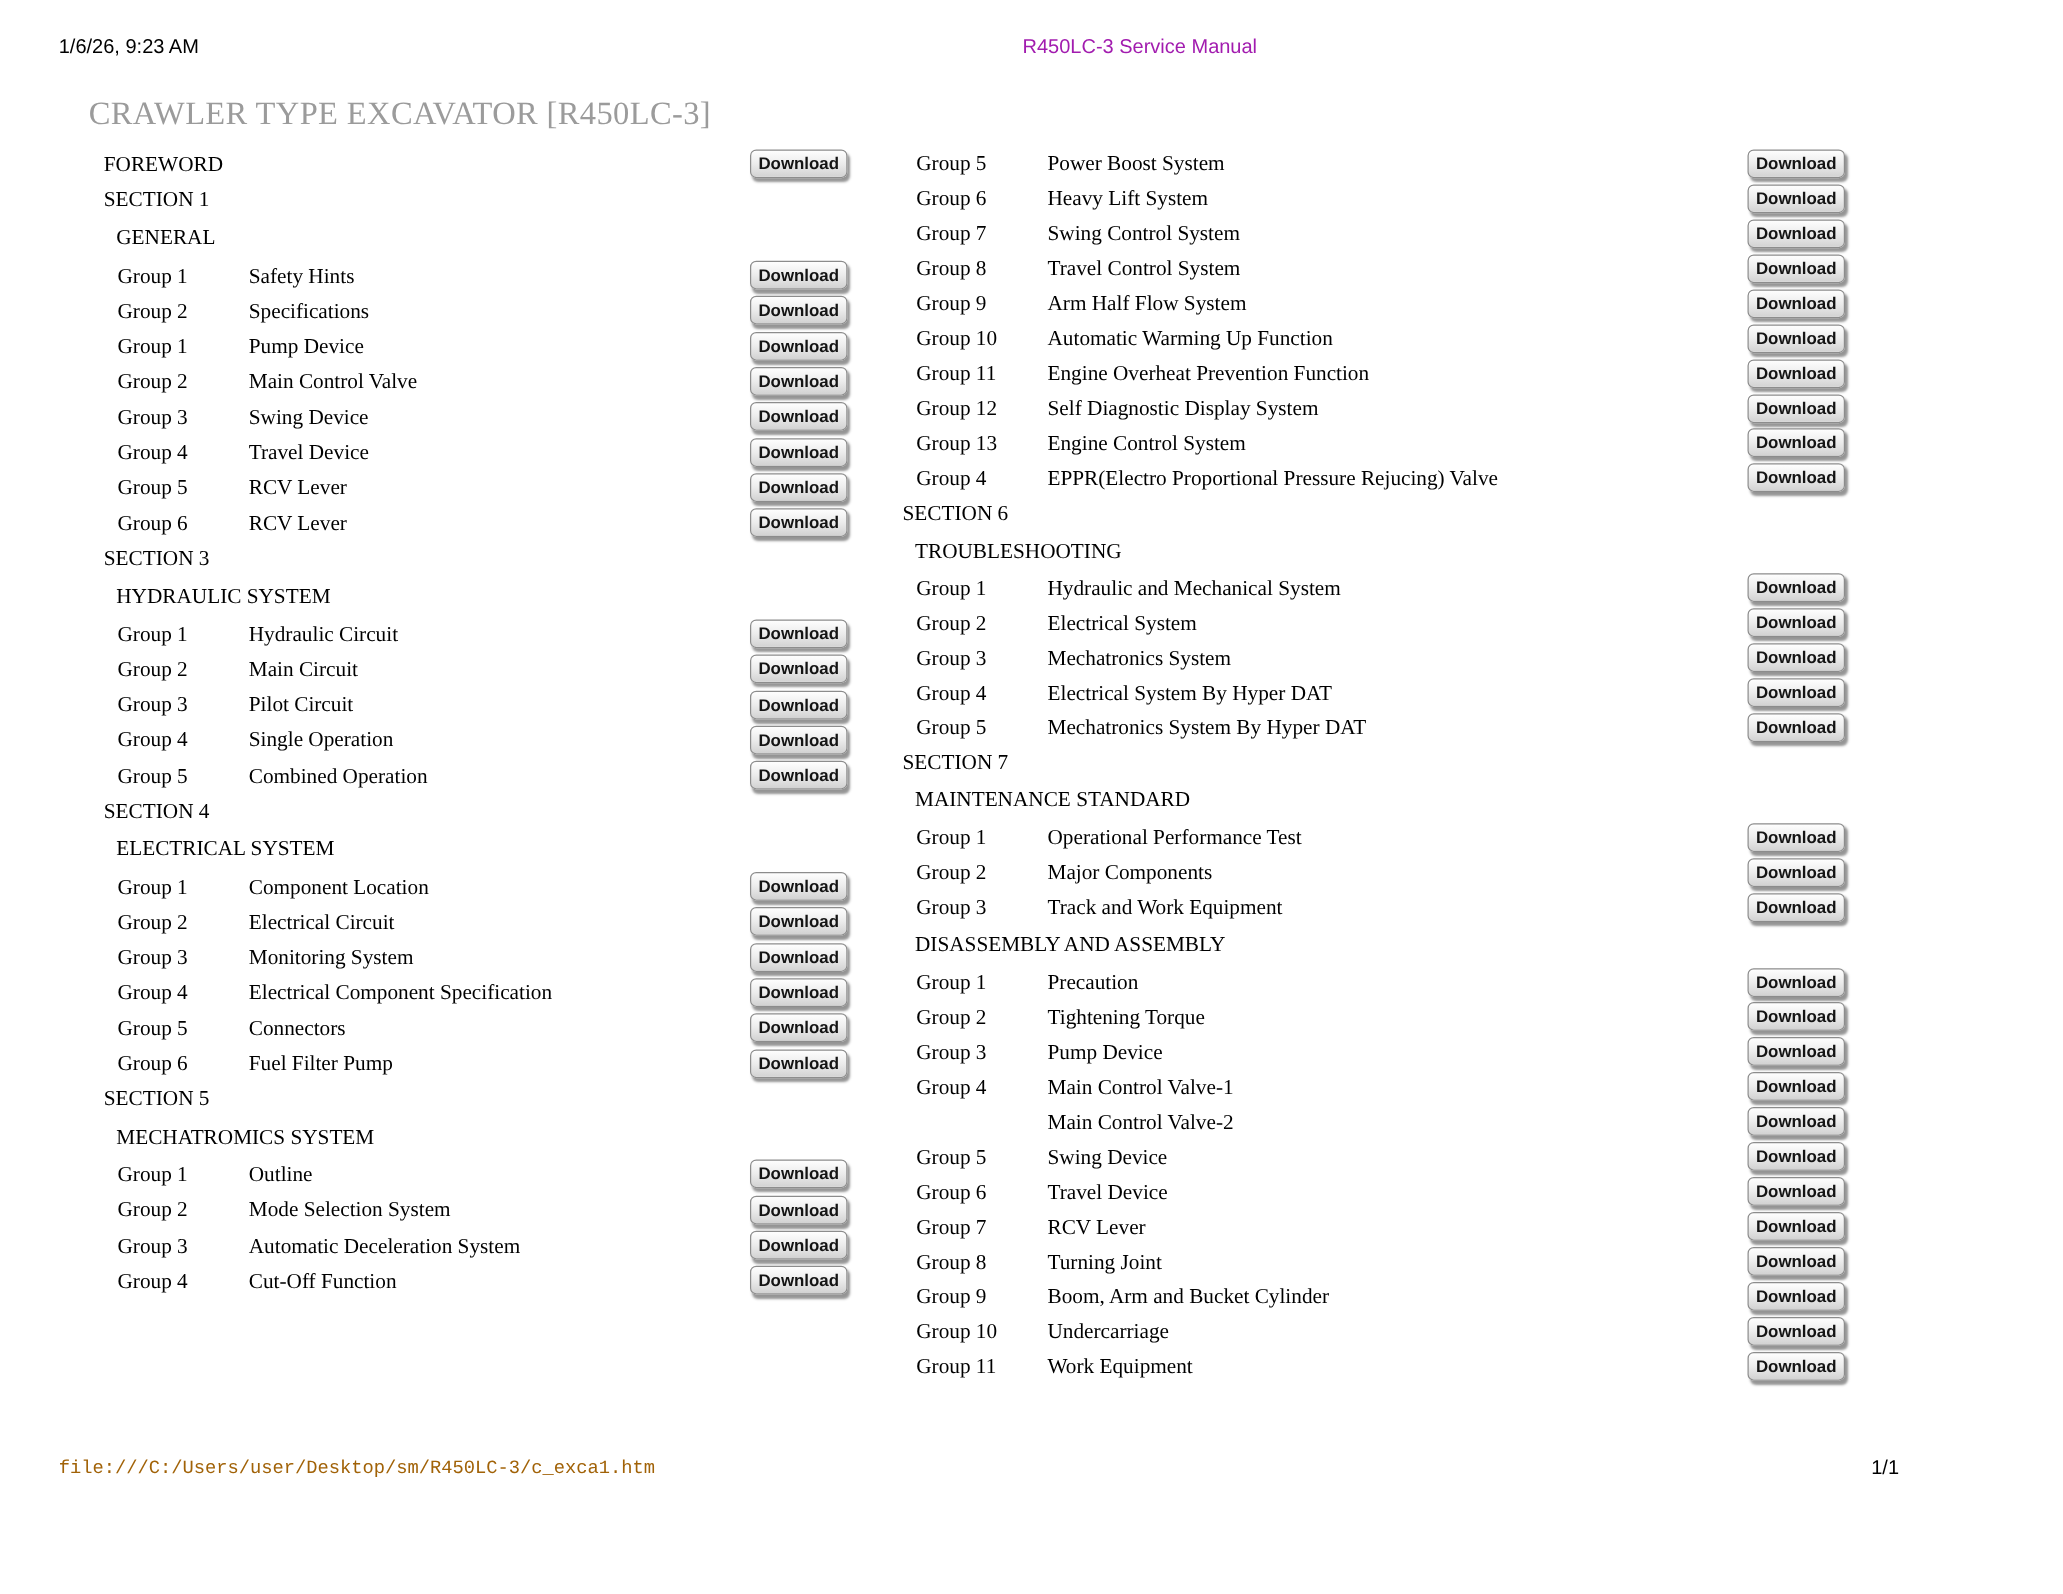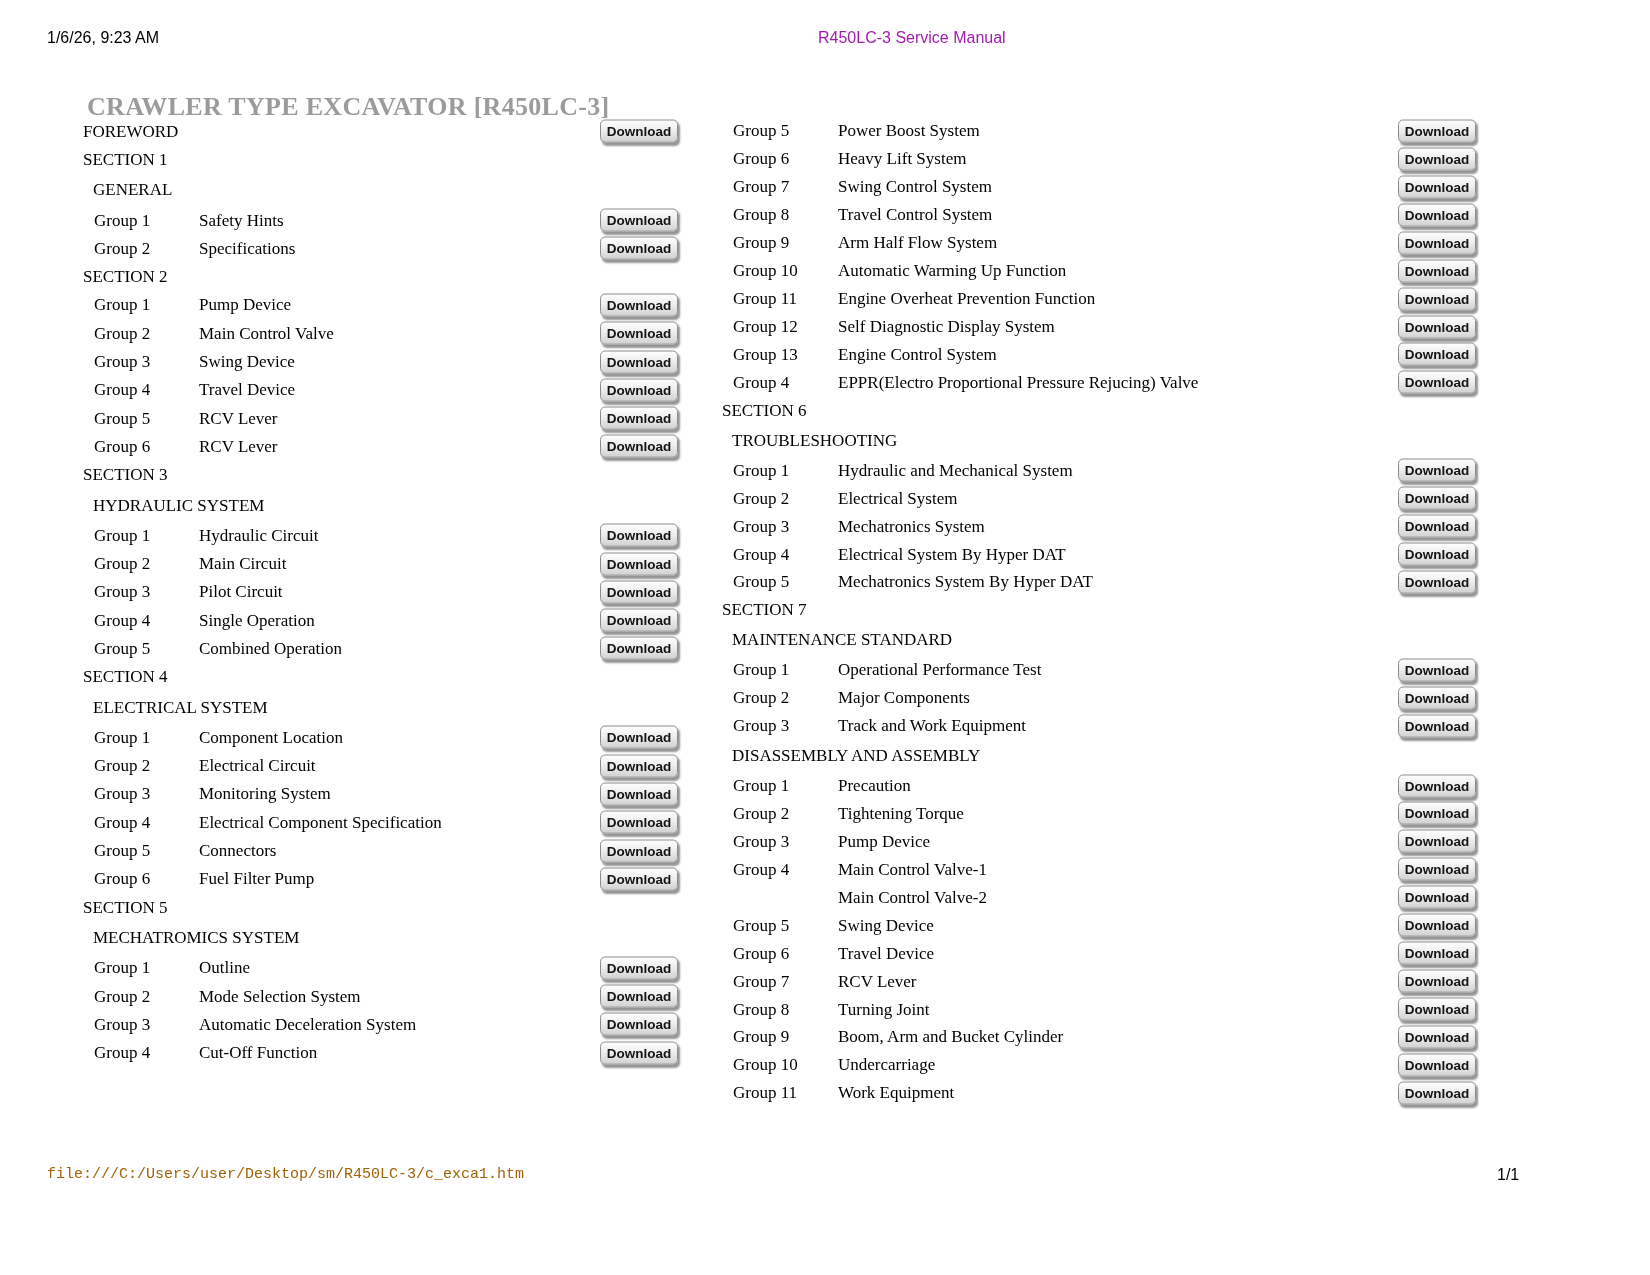--- a/index.html
+++ b/index.html
@@ -11,22 +11,22 @@
     position:absolute; left:47px; top:29px;
     font-family:"Liberation Sans", sans-serif; font-size:16px; color:#000;
     white-space:nowrap;
   }
   .hdr-center {
     position:absolute; left:818px; top:29px;
     font-family:"Liberation Sans", sans-serif; font-size:16px; color:#a21caf;
     white-space:nowrap;
   }
   .doc-title {
-    position:absolute; left:71px; top:76px; margin:16px;
-    font-family:"Liberation Serif", serif; font-weight:bold; font-size:26px;
+    position:absolute; left:71px; top:76px; margin:0;
+    font-family:"Liberation Serif", serif; font-weight:normal; font-size:26px;
     color:#9b9b9b; letter-spacing:0.3px; white-space:nowrap;
   }
   .col { position:absolute; top:117px; }
   .col-left  { left:83px;  width:625px; --rh:28.3px;  --btnx:517px; }
   .col-right { left:722px; width:790px; --rh:27.95px; --btnx:676px; }
   .row {
     position:relative; height:var(--rh); display:flex; align-items:center;
     font-size:17px; line-height:1; white-space:nowrap;
   }
   .row.heading { margin:2px 0; }
@@ -76,23 +76,20 @@
     <div class="row item">
       <span class="group">Group 1</span>
       <span class="topic">Safety Hints</span>
       <button class="dl-btn">Download</button>
     </div>
     <div class="row item">
       <span class="group">Group 2</span>
       <span class="topic">Specifications</span>
       <button class="dl-btn">Download</button>
     </div>
-    <div class="row section">
-      <span class="label">SECTION 2</span>
-    </div>
     <div class="row item">
       <span class="group">Group 1</span>
       <span class="topic">Pump Device</span>
       <button class="dl-btn">Download</button>
     </div>
     <div class="row item">
       <span class="group">Group 2</span>
       <span class="topic">Main Control Valve</span>
       <button class="dl-btn">Download</button>
     </div>

